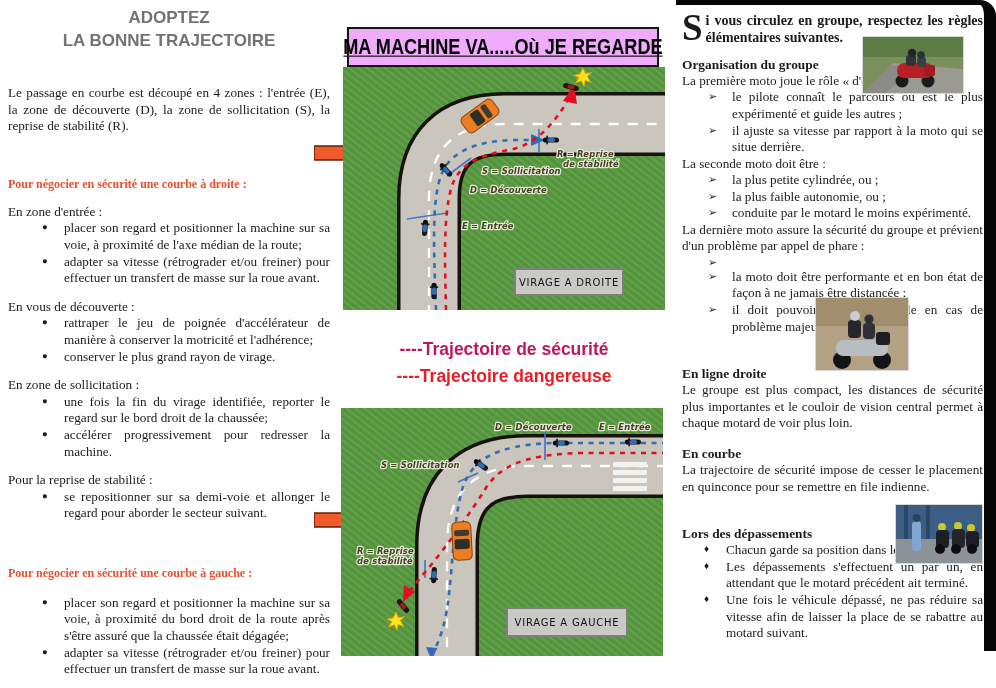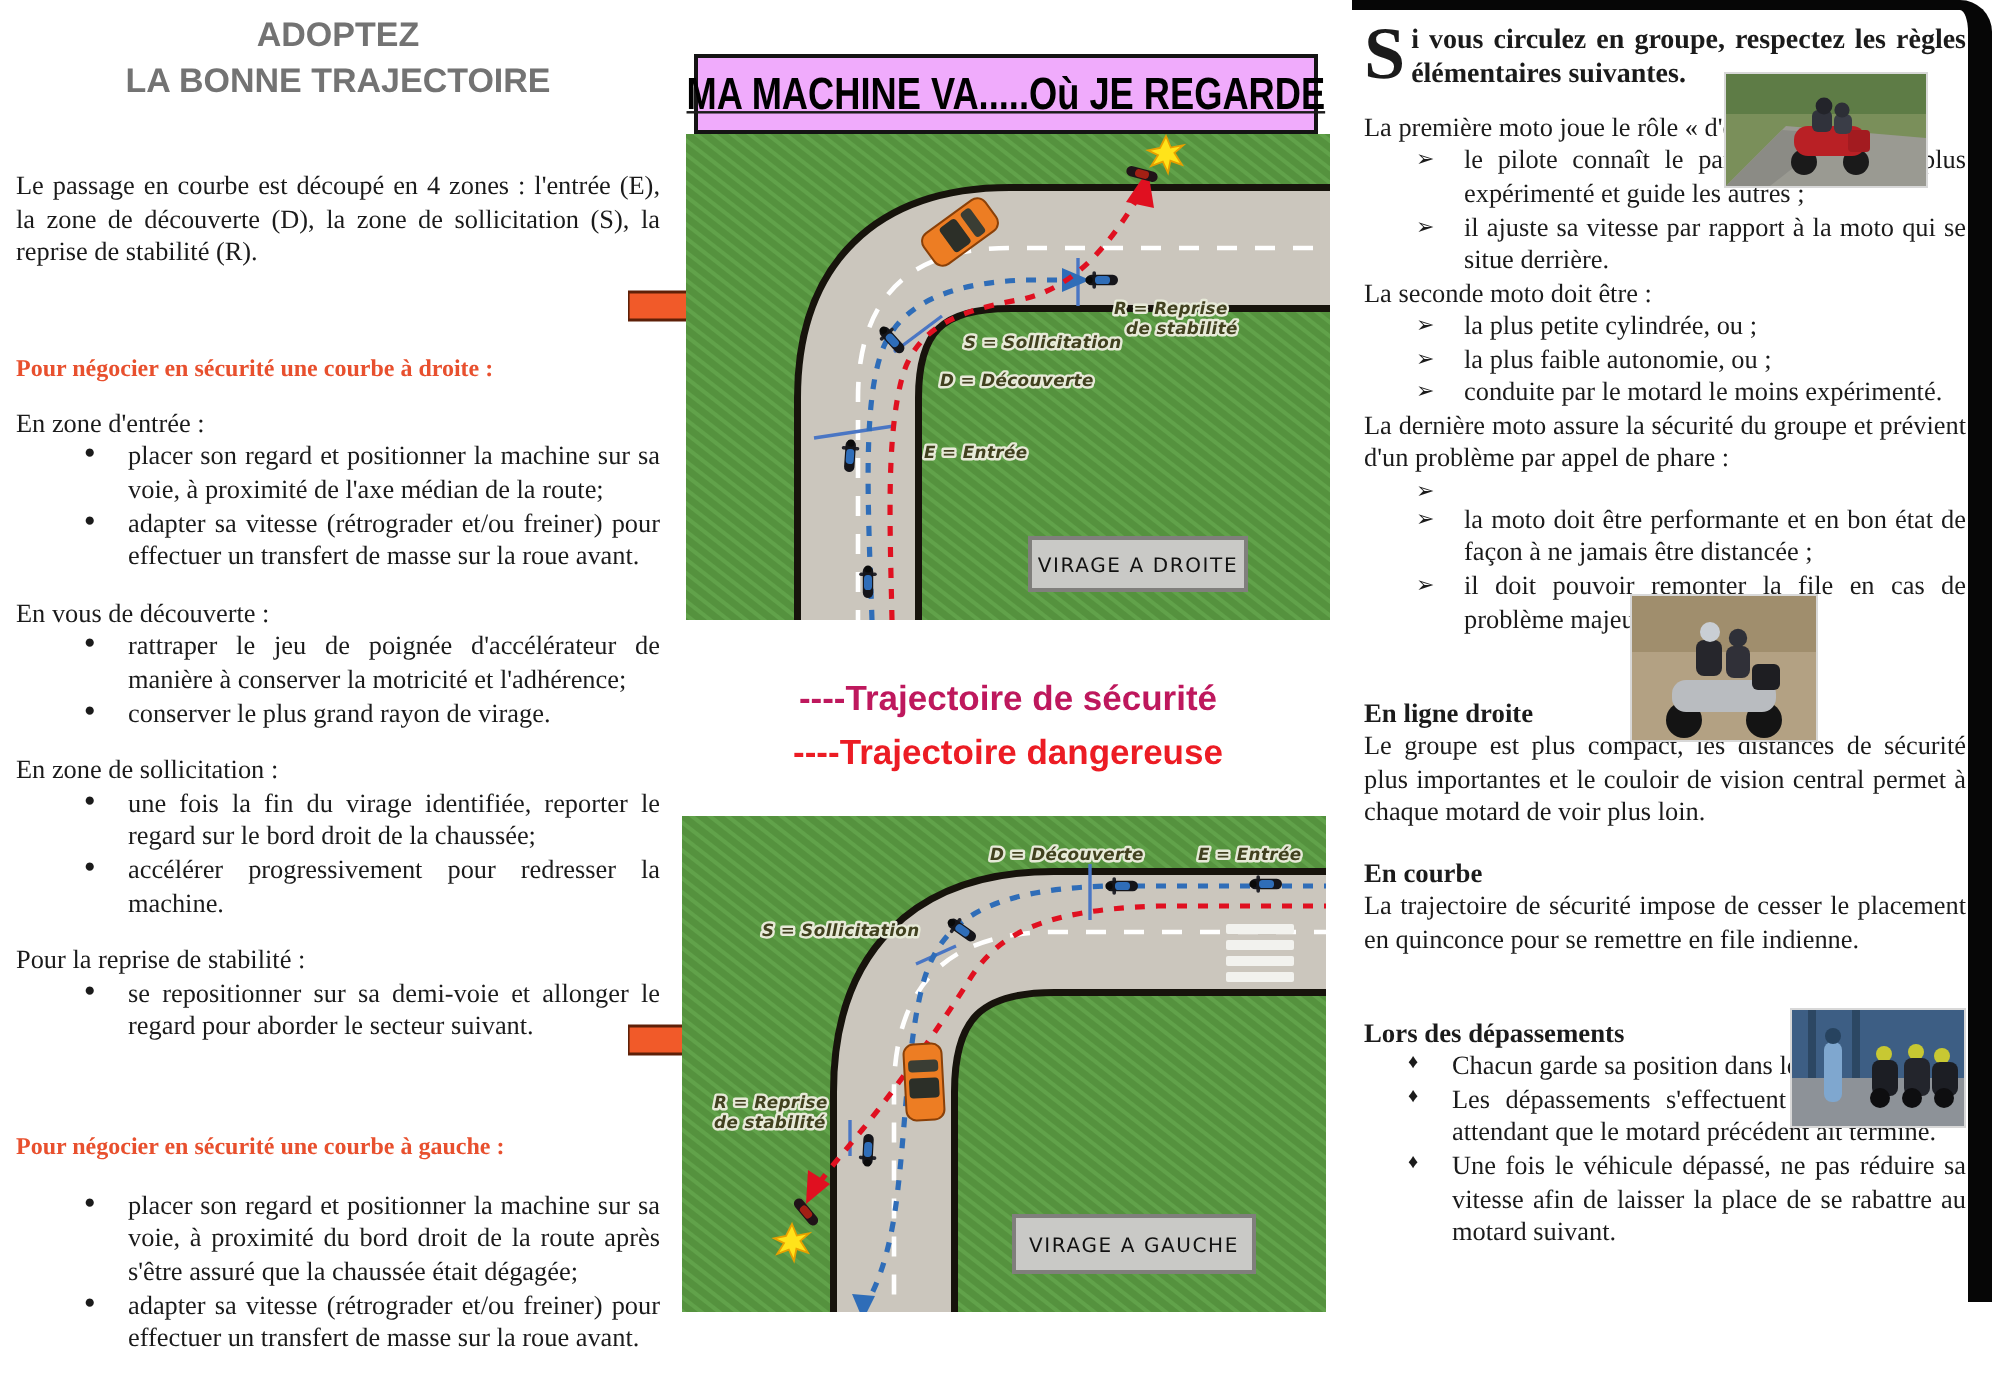--- a/index.html
+++ b/index.html
@@ -308,20 +308,21 @@
         <circle cx="76" cy="44" r="5" fill="#0E0E10"></circle>
       </g>
     </svg>
 
     <div class="r-intro">
       <span class="dropcap">S</span><span>i vous circulez en groupe, respectez les règles élémentaires suivantes.</span>
     </div>
     <div style="clear:left;"></div>
     <div class="gap10"></div>
 
+    <div class="r-head">Organisation du groupe</div>
     <div class="r-p">La première moto joue le rôle « d'éclaireur »:</div>
     <div class="brow">
       <span class="bm-chev">➢</span>
       <span class="bt">le pilote connaît le parcours ou est le plus expérimenté et guide les autres ;</span>
     </div>
     <div class="brow">
       <span class="bm-chev">➢</span>
       <span class="bt">il ajuste sa vitesse par rapport à la moto qui se situe derrière.</span>
     </div>
     <div class="r-p">La seconde moto doit être :</div>

